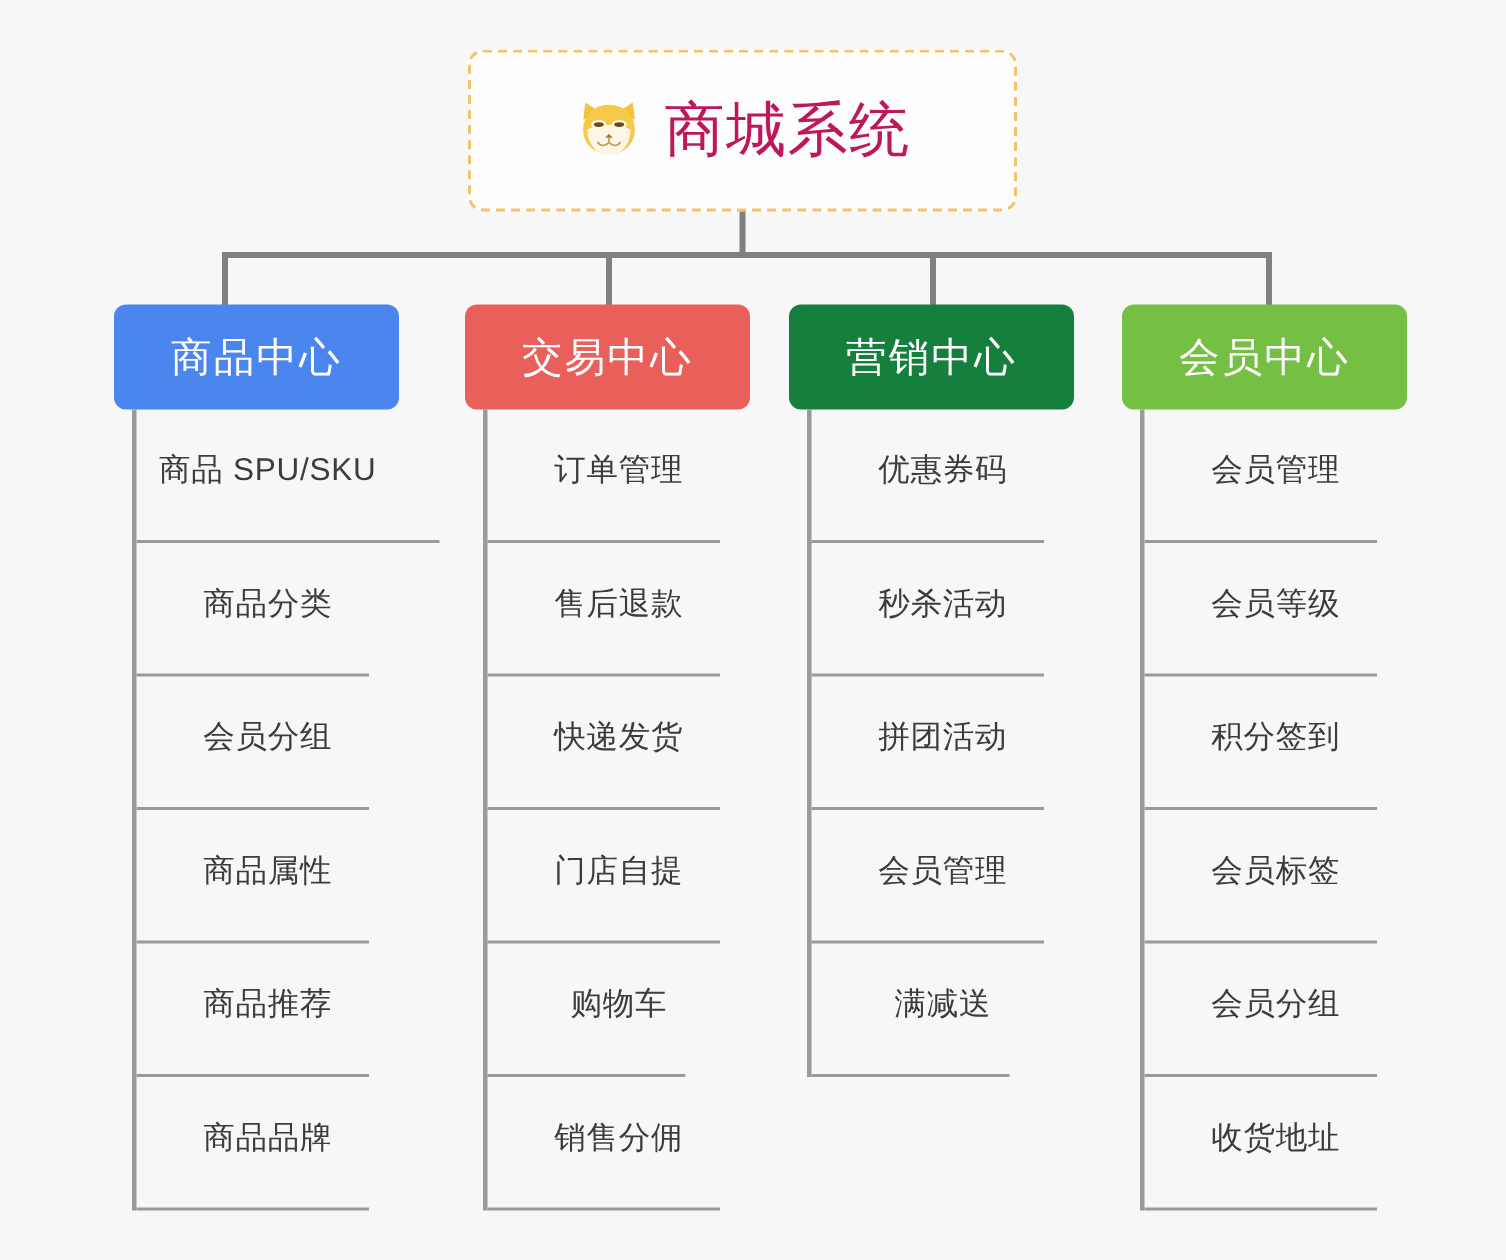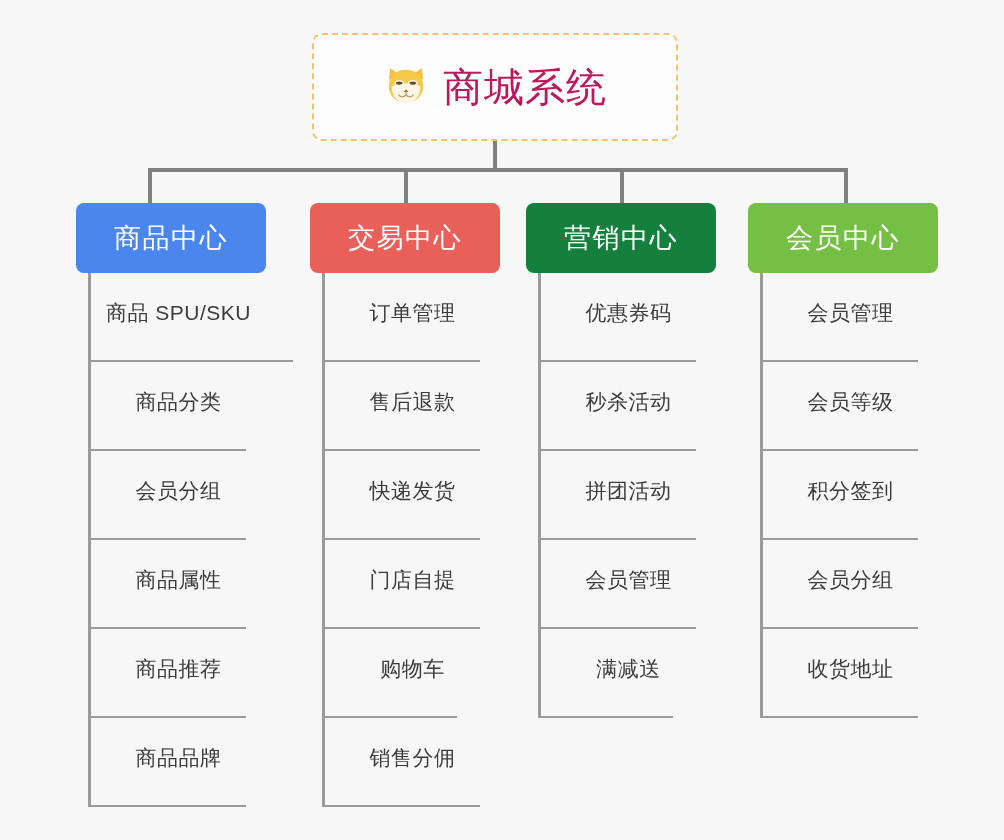--- a/index.html
+++ b/index.html
@@ -255,20 +255,24 @@
       </div>
       <div class="leaf">
         <span class="leaf-label">会员等级</span>
         <span class="leaf-rule" style="width:155px;"></span>
       </div>
       <div class="leaf">
         <span class="leaf-label">积分签到</span>
         <span class="leaf-rule" style="width:155px;"></span>
       </div>
       <div class="leaf">
+        <span class="leaf-label">会员标签</span>
+        <span class="leaf-rule" style="width:155px;"></span>
+      </div>
+      <div class="leaf">
         <span class="leaf-label">会员分组</span>
         <span class="leaf-rule" style="width:155px;"></span>
       </div>
       <div class="leaf">
         <span class="leaf-label">收货地址</span>
         <span class="leaf-rule" style="width:155px;"></span>
       </div>
     </div>
   </div>
 

